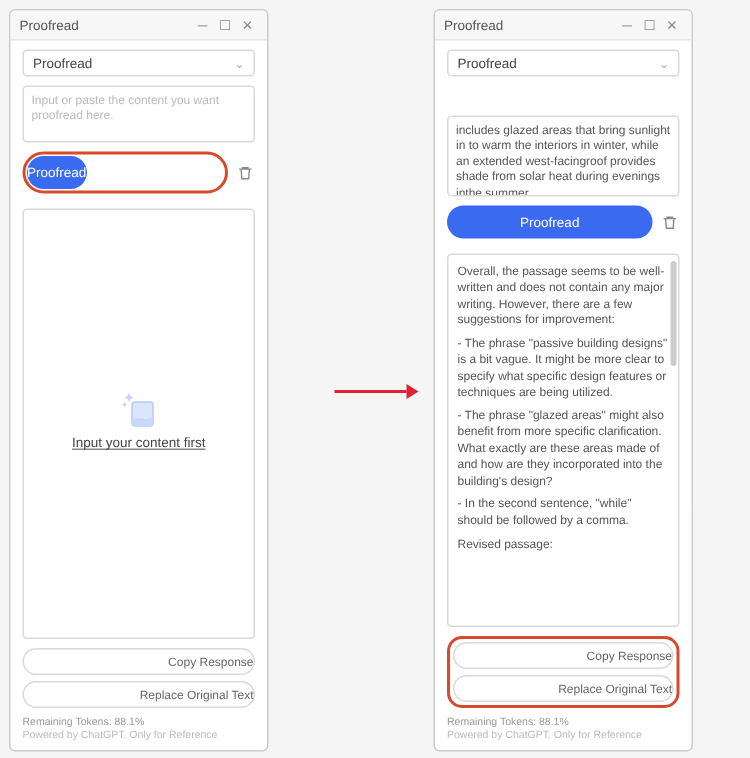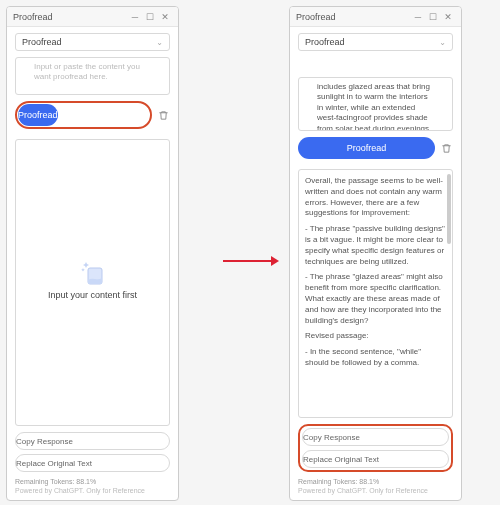--- a/index.html
+++ b/index.html
@@ -49,21 +49,21 @@
     padding: 0 6px;
     font-size: 9px;
     color: #444;
     margin-bottom: 6px;
     position: relative;
   }
   .dropdown .chev { margin-left: auto; color: #aaa; font-size: 8px; }
   .input-box {
     border: 1px solid #d9d9d9;
     border-radius: 3px;
-    padding: 4px 18px;
+    padding: 4px 5px;
     font-size: 8px;
     color: #555;
     line-height: 1.3;
     overflow: hidden;
   }
   .input-box.empty { color: #bbb; height: 38px; }
   .input-box.filled { height: 54px; margin-top: 20px; }
   .action-row {
     display: flex;
     align-items: center;
@@ -105,20 +105,21 @@
     line-height: 1.35;
     color: #555;
   }
   .result-area.empty {
     display: flex;
     flex-direction: column;
     align-items: center;
     justify-content: center;
     text-align: right;
     color: #888;
+    text-decoration: underline;
   }
   .result-area.empty .sparkles {
     width: 30px; height: 26px;
     margin-bottom: 3px;
     position: relative;
   }
   .result-area.empty .title {
     color: #444; font-size: 9px; font-weight: 500; margin-bottom: 3px;
   }
   .result-area.empty .sub {
@@ -130,21 +131,21 @@
     background: #ccc; border-radius: 2px;
   }
   .footer-btns { margin-top: 6px; display: flex; flex-direction: column; gap: 4px; }
   .sec-btn {
     border: 1px solid #d9d9d9;
     border-radius: 12px;
     height: 18px;
     background: #fff;
     font-size: 8px;
     color: #666;
-    display: flex; align-items: center; justify-content: flex-start;
+    display: flex; align-items: center; justify-content: flex-end;
   }
   .highlight-btn-group {
     border: 2px solid #d64b2a;
     border-radius: 10px;
     padding: 2px;
     margin-top: 6px;
     display: flex; flex-direction: column; gap: 4px;
   }
   .tokens { font-size: 7px; color: #999; margin-top: 6px; }
   .powered { font-size: 7px; color: #bbb; margin-top: 2px; }
@@ -254,25 +255,25 @@
         <span>Proofread</span>
       </button>
       <div class="trash">
         <svg width="11" height="11" viewBox="0 0 24 24" fill="none" stroke="currentColor" stroke-width="2">
             <path d="M3 6h18M8 6V4h8v2M6 6l1 14h10l1-14"></path>
           </svg>
       </div>
     </div>
     <div class="result-area filled" id="right-output">
       <div class="scrollbar"></div>
-    <p>Overall, the passage seems to be well-written and does not contain any warm errors. However, there are a few suggestions for improvement:</p>
+    <p>Overall, the passage seems to be well-written and does not contain any major writing. However, there are a few suggestions for improvement:</p>
         <p>- The phrase "passive building designs" is a bit vague. It might be more clear to specify what specific design features or techniques are being utilized.</p>
         <p>- The phrase "glazed areas" might also benefit from more specific clarification. What exactly are these areas made of and how are they incorporated into the building's design?</p>
+        <p>- In the second sentence, "while" should be followed by a comma.</p>
         <p>Revised passage:</p>
-        <p>- In the second sentence, "while" should be followed by a comma.</p>
       </div>
     <div class="highlight-btn-group">
       <button class="sec-btn">
           <span>Copy Response</span>
         </button>
       <button class="sec-btn">
           <span>Replace Original Text</span>
         </button>
     </div>
     <div class="tokens">Remaining Tokens: 88.1%</div>

